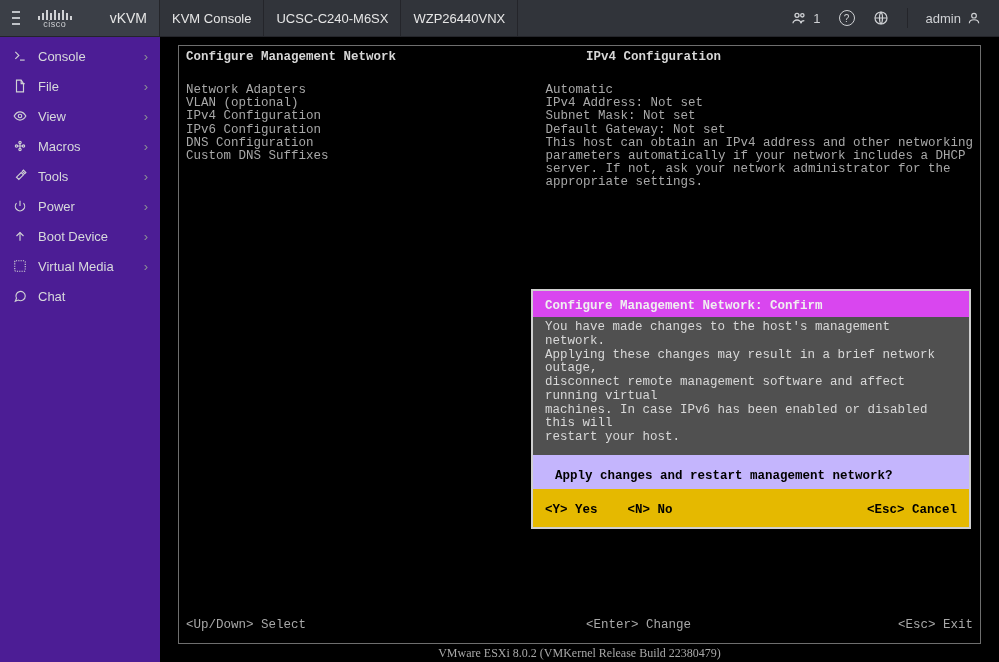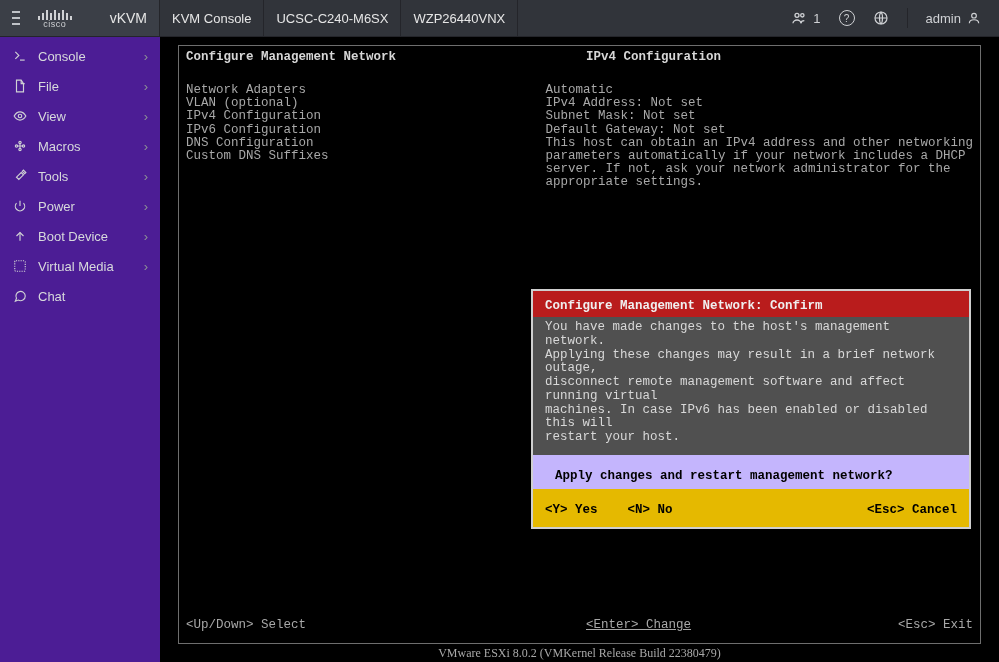--- a/index.html
+++ b/index.html
@@ -33,27 +33,27 @@
   .main { flex:1; background:#000; position:relative; }
   .term-border { position:absolute; left:18px; right:18px; top:8px; bottom:18px; border:1px solid #6e6e6e; }
   .term { position:absolute; left:26px; right:26px; top:14px; bottom:26px; font-family:"Courier New", Courier, monospace; font-size:12.5px; color:#a8a8a8; }
   .term .row { white-space:pre; line-height:1.05; }
   .term .hdr-row { color:#d7d7d7; font-weight:bold; }
   .split { display:flex; }
   .col-l { width:400px; }
   .col-r { flex:1; }
   .hint-bar { position:absolute; left:26px; right:26px; bottom:30px; display:flex; font-family:"Courier New", monospace; font-size:12.5px; color:#a8a8a8; }
   .hint-bar .h1 { width:400px; }
-  .hint-bar .h2 { flex:1;text-decoration:underline; }
+  .hint-bar .h2 { flex:1; }
   .hint-bar .h3 { width:120px; text-align:right; }
   .build-bar { position:absolute; left:0; right:0; bottom:0; height:16px; text-align:center; font-family:Liberation Serif, serif; font-size:12px; color:#a8a8a8; }
 
   
   .dialog { position:absolute; left:371px; top:252px; width:440px; border:2px solid #cfcfcf; font-family:"Courier New", Courier, monospace; font-size:12.5px; }
-  .dialog .dlg-head { background:#b91c1c; color:#f0f0f0; font-weight:bold; padding:8px 12px 4px 12px; }
+  .dialog .dlg-head { background:#d946ef; color:#f0f0f0; font-weight:bold; padding:8px 12px 4px 12px; }
   .dialog .dlg-body { background:#505050; color:#d8d8d8; padding:4px 12px 10px 12px; line-height:1.1; }
   .dialog .dlg-choice { background:#c4b5fd; color:#000; padding:14px 18px 6px 22px; font-weight:bold; }
   .dialog .dlg-keys { background:#e5b900; color:#000; padding:14px 12px 10px 12px; display:flex; font-weight:bold; }
   .dialog .dlg-keys .kleft { flex:1; }
   .dialog .dlg-keys .kright { }
 
   .cisco-word { font-size:9px; letter-spacing:0.5px; }
 </style>
 </head>
 <body>

